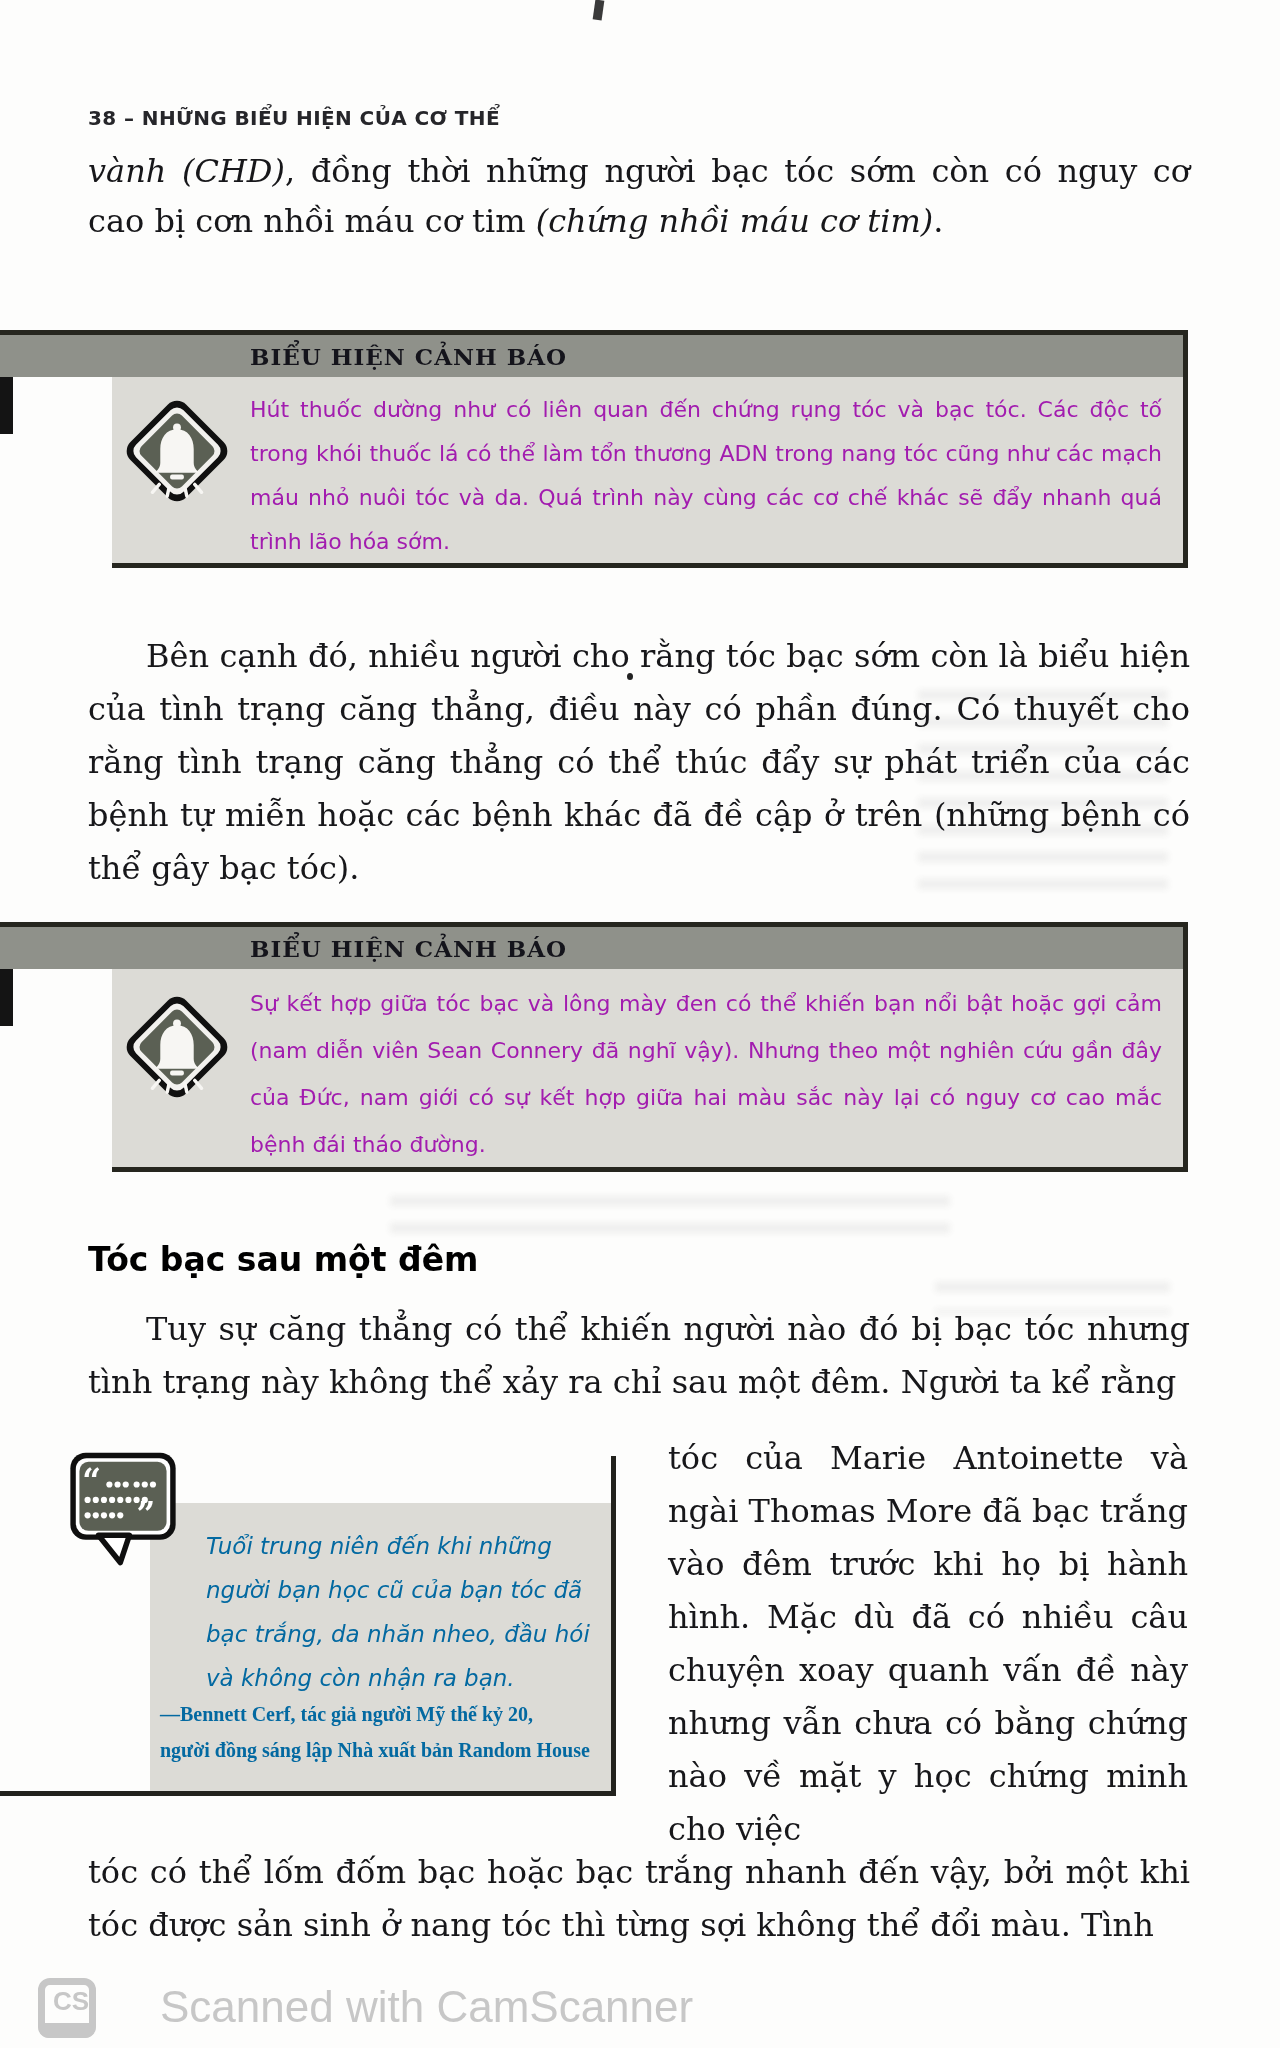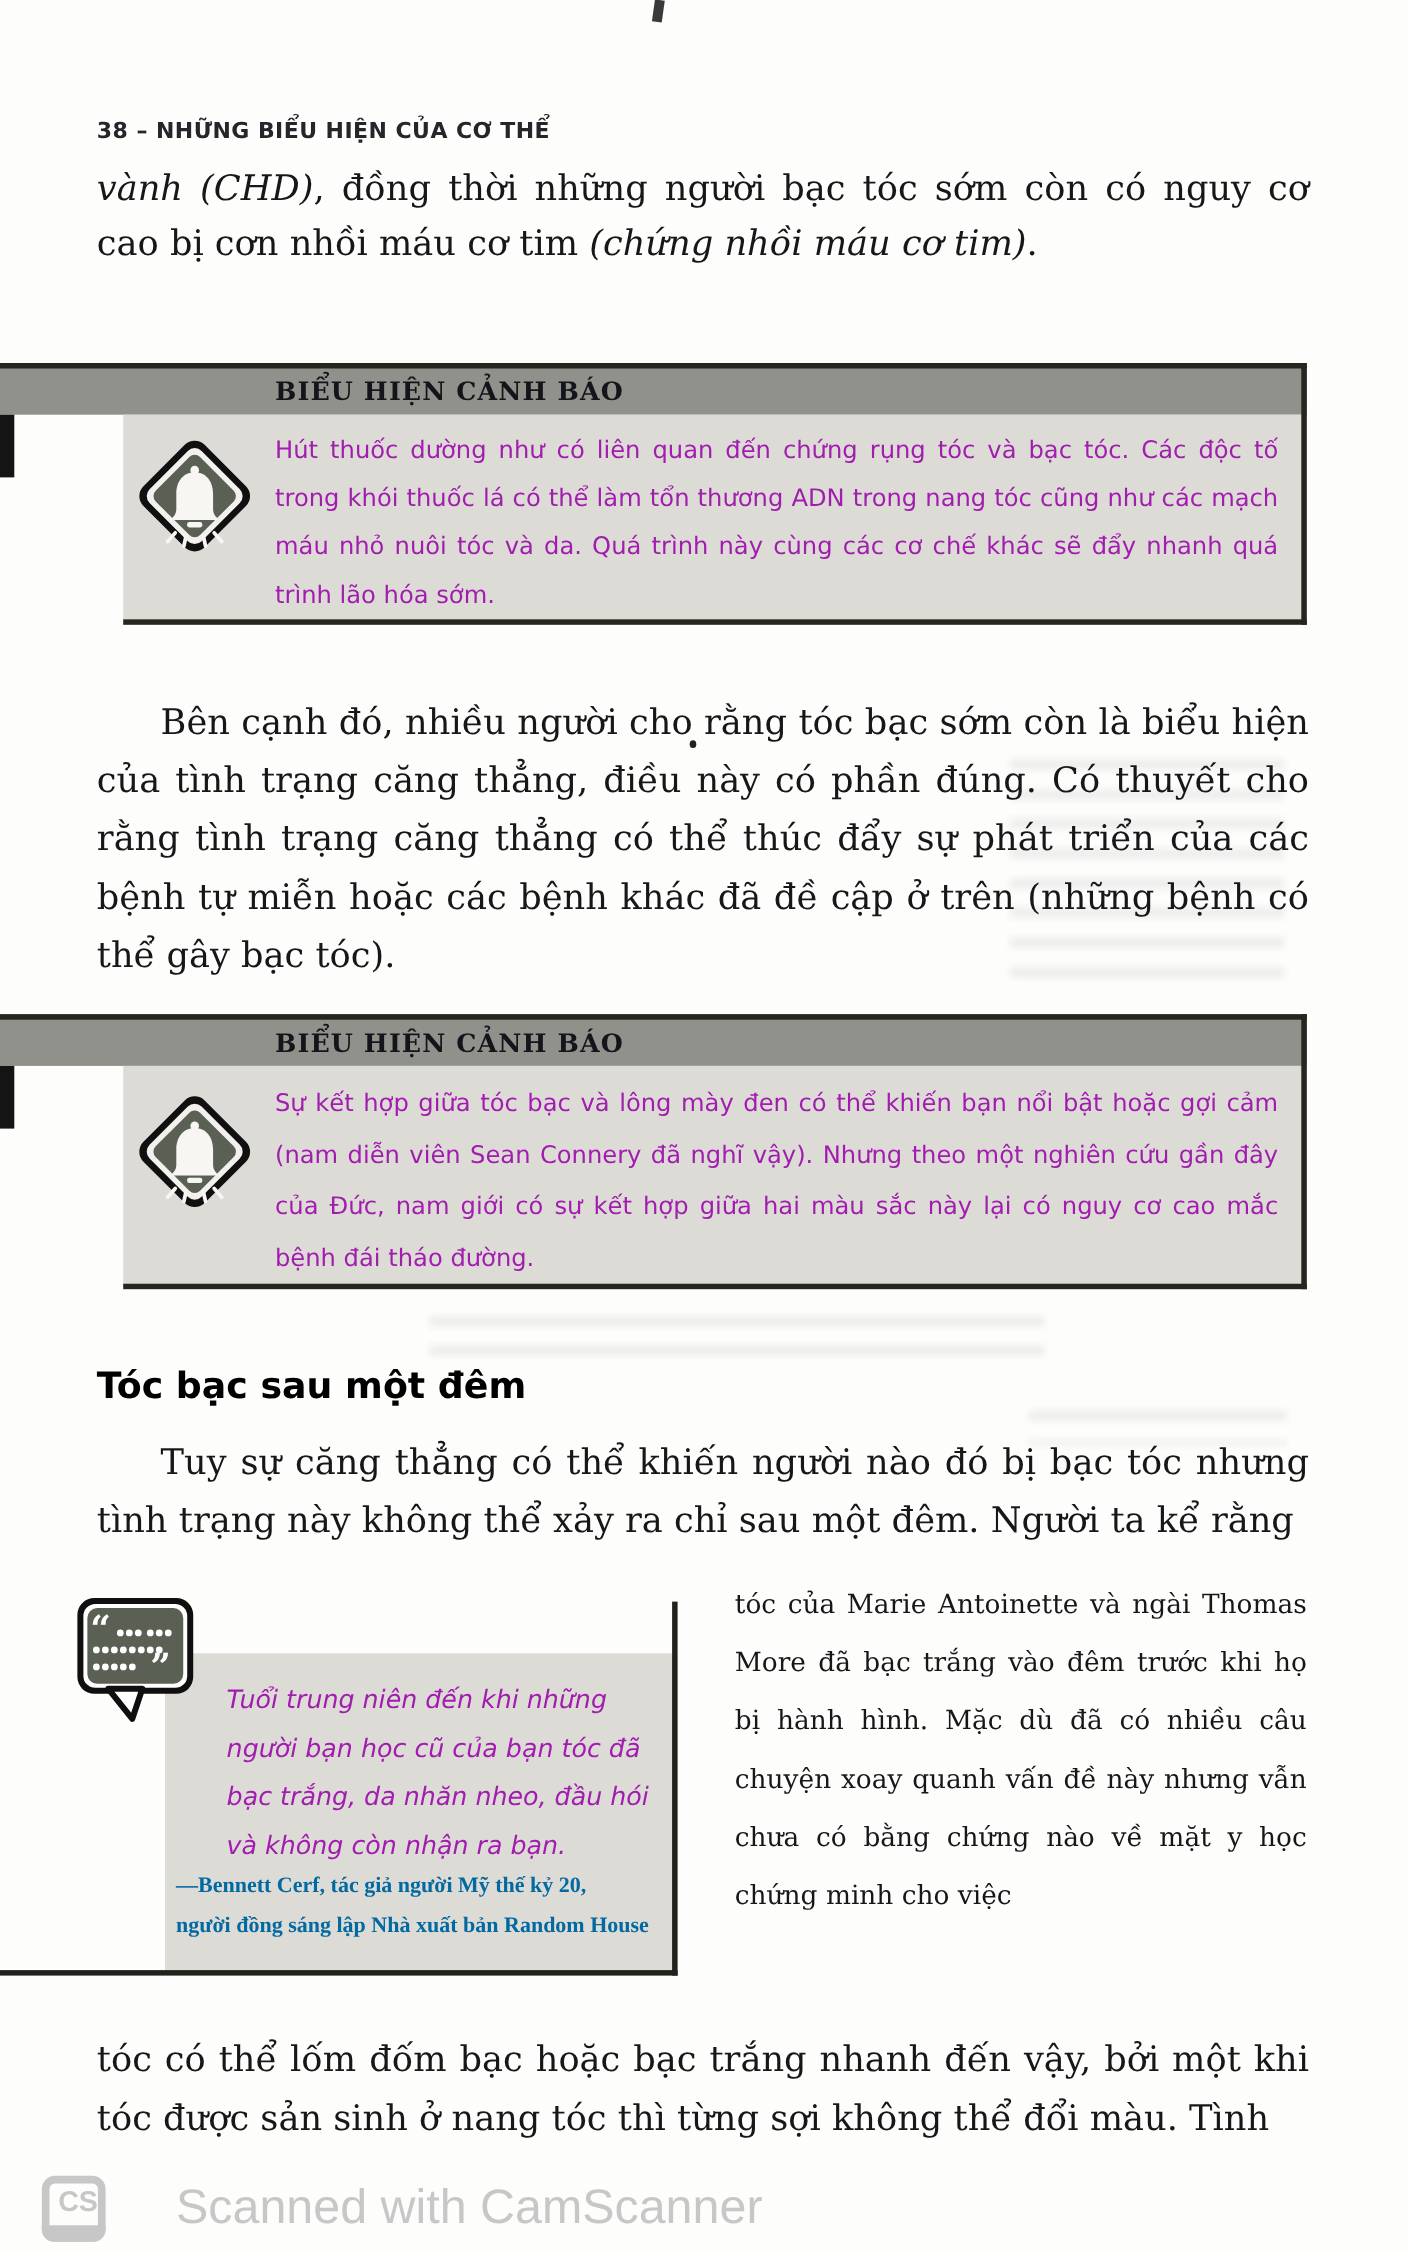--- a/index.html
+++ b/index.html
@@ -12,21 +12,21 @@
   .band{position:absolute;background:var(--band_gray,#8f918a);border-top:5px solid #26261f;box-sizing:border-box;}
   .band .bandtitle{position:absolute;font-family:"DejaVu Serif",serif;font-weight:bold;font-size:23px;
         letter-spacing:1px;color:#14141b;top:8px;white-space:nowrap;}
   .panel{position:absolute;background:var(--panel_gray,#dcdbd6);}
   .wtext{position:absolute;font-family:"DejaVu Sans",sans-serif;font-size:22px;line-height:44px;
         text-align:justify;color:#a21caf;}
   .rule{position:absolute;background:#26261f;}
   .strip{position:absolute;background:#141414;}
   #heading{position:absolute;font-family:"DejaVu Sans",sans-serif;font-weight:bold;font-size:33px;color:#000000;}
   .qtext{position:absolute;font-family:"DejaVu Sans",sans-serif;font-style:italic;font-size:23px;
-        line-height:44px;color:#a21caf;text-align:left;}
+        line-height:44px;color:#0369a1;text-align:left;}
   .qattr{position:absolute;font-family:Liberation Serif, serif;font-weight:bold;font-size:20px;line-height:36px;
         text-align:left;color:#0369a1;}
   .smudge{position:absolute;background:repeating-linear-gradient(180deg,rgba(95,95,95,.20) 0 10px,transparent 10px 27px);
         filter:blur(3px);opacity:.45;}
   #cslogo{position:absolute;left:38px;top:1978px;width:58px;height:60px;border:7px solid var(--footer_gray,#c7c7c7);
         border-radius:12px;box-sizing:border-box;}
   #cslogo .cs{position:absolute;left:0;right:0;top:1px;text-align:right;font-family:"Liberation Sans",sans-serif;
         font-weight:bold;font-size:26px;color:var(--footer_gray,#c7c7c7);}
   #cslogo .bar{position:absolute;left:-7px;right:-7px;bottom:-7px;height:15px;background:var(--footer_gray,#c7c7c7);
         border-radius:0 0 11px 11px;}
@@ -99,21 +99,21 @@
     </svg>
   </div>
   <div class="wtext" style="left:250px;top:980px;width:912px;line-height:47px;">Sự kết hợp giữa tóc bạc và lông mày đen có thể khiến bạn nổi bật hoặc gợi cảm (nam diễn viên Sean Connery đã nghĩ vậy). Nhưng theo một nghiên cứu gần đây của Đức, nam giới có sự kết hợp giữa hai màu sắc này lại có nguy cơ cao mắc bệnh đái tháo đường.</div>
   <div class="rule" style="left:112px;top:1167px;width:1076px;height:5px;"></div>
   <div class="rule" style="left:1183px;top:922px;width:5px;height:250px;"></div>
 
   <div id="heading" style="left:88px;top:1240px;">Tóc bạc sau một đêm</div>
 
   <div class="para" style="left:88px;top:1303px;width:1102px;font-size:32px;line-height:53px;text-indent:58px;">Tuy sự căng thẳng có thể khiến người nào đó bị bạc tóc nhưng tình trạng này không thể xảy ra chỉ sau một đêm. Người ta kể rằng</div>
 
-  <div class="para" style="left:668px;top:1432px;width:520px;font-size:24px;line-height:53px;">tóc của Marie Antoinette và ngài Thomas More đã bạc trắng vào đêm trước khi họ bị hành hình. Mặc dù đã có nhiều câu chuyện xoay quanh vấn đề này nhưng vẫn chưa có bằng chứng nào về mặt y học chứng minh cho việc</div>
+  <div class="para" style="left:668px;top:1432px;width:520px;font-size:32px;line-height:53px;">tóc của Marie Antoinette và ngài Thomas More đã bạc trắng vào đêm trước khi họ bị hành hình. Mặc dù đã có nhiều câu chuyện xoay quanh vấn đề này nhưng vẫn chưa có bằng chứng nào về mặt y học chứng minh cho việc</div>
 
   <div class="panel" style="left:150px;top:1503px;width:465px;height:290px;"></div>
   <div class="qtext" style="left:206px;top:1524px;width:400px;">Tuổi trung niên đến khi những người bạn học cũ của bạn tóc đã bạc trắng, da nhăn nheo, đầu hói và không còn nhận ra bạn.</div>
   <div class="qattr" style="left:160px;top:1696px;width:446px;">
     <div>—Bennett Cerf, tác giả người Mỹ thế kỷ 20,</div>
     <div>người đồng sáng lập Nhà xuất bản Random House</div>
   </div>
   <div class="rule" style="left:611px;top:1456px;width:5px;height:340px;background:#22221d;"></div>
   <div class="rule" style="left:0;top:1791px;width:616px;height:5px;background:#22221d;"></div>
 

